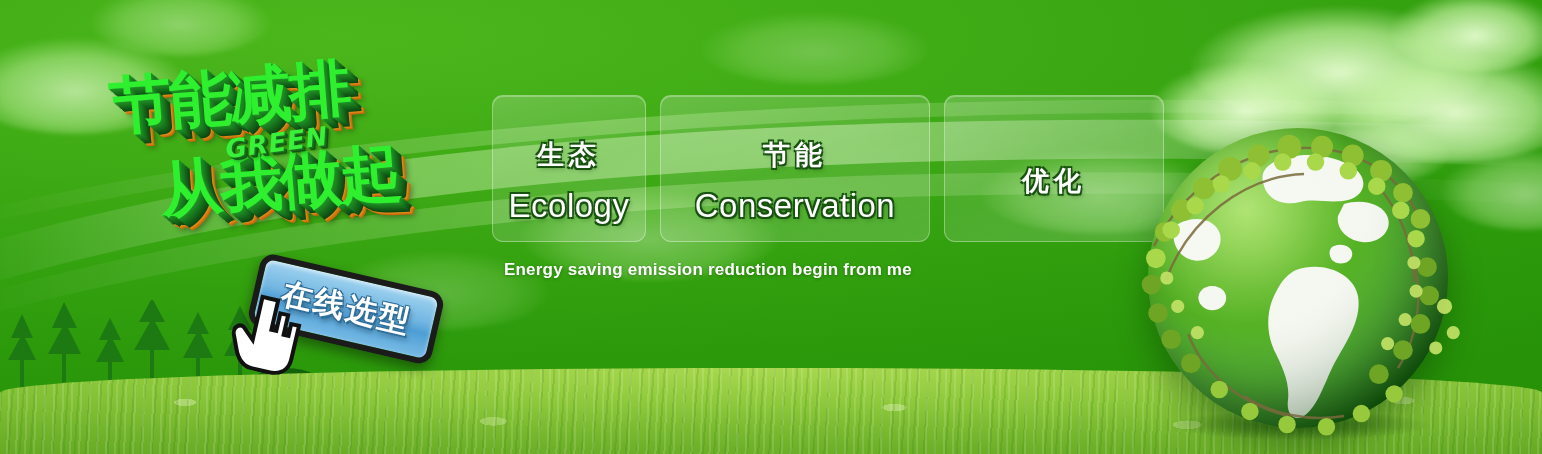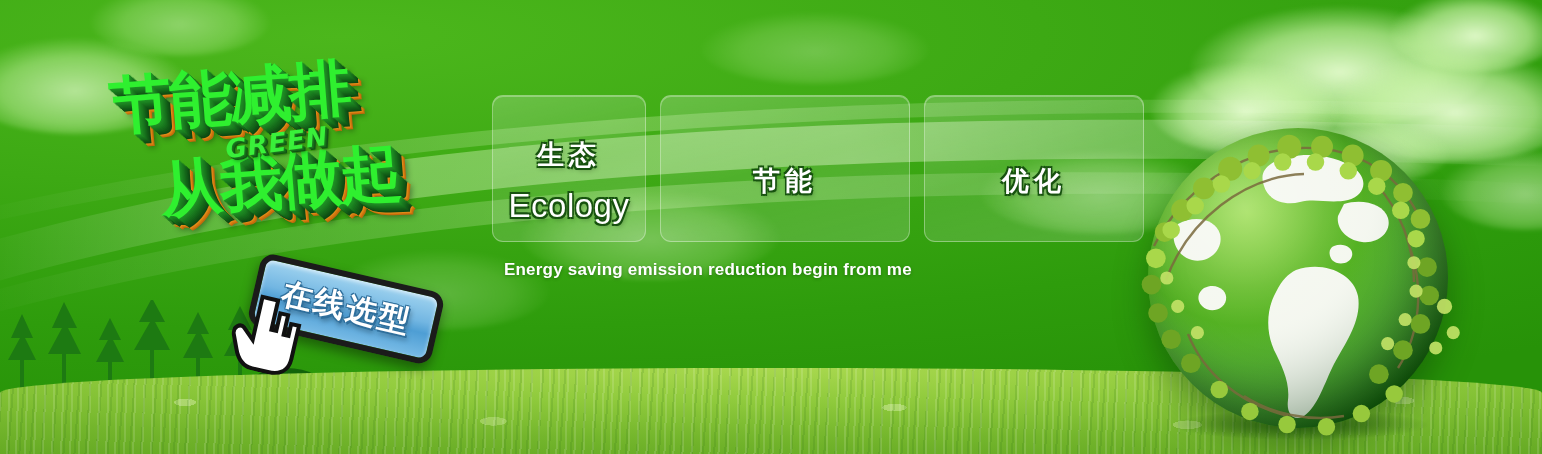--- a/index.html
+++ b/index.html
@@ -117,21 +117,21 @@
   .cards{ position:absolute; left:492px; top:95px; display:flex; gap:14px; }
   .card{
     height:147px; border-radius:11px;
     background:linear-gradient(165deg, rgba(255,255,255,.20) 0%, rgba(255,255,255,.10) 48%, rgba(255,255,255,.17) 100%);
     border:1px solid rgba(255,255,255,.32);
     box-shadow:inset 0 1px 0 rgba(255,255,255,.30);
     display:flex; flex-direction:column; align-items:center; justify-content:center;
     gap:14px; padding:0 18px;
   }
   .card.w1{ width:154px; }
-  .card.w2{ width:250px; }
+  .card.w2{ width:270px; }
   .card.w3{ width:220px; }
   .card-cn{
     font-family:"DejaVu Sans","Liberation Sans",sans-serif;
     font-size:27px; font-weight:bold; color:#ffffff; letter-spacing:5px;
     text-shadow:-1.6px -1.6px 0 #17520f, 1.6px -1.6px 0 #17520f, -1.6px 1.6px 0 #17520f, 1.6px 1.6px 0 #17520f,
                  0 0 3px #1c5e12, 2px 3px 4px rgba(0,0,0,.25);
     margin-top:24px;
   }
   .card-en{
     font-family:"Liberation Sans","DejaVu Sans",sans-serif;
@@ -247,20 +247,21 @@
     </svg>
   </div>
 
   <div class="cards">
     <div class="card w1">
       <div class="card-cn">生态</div>
       <div class="card-en">Ecology</div>
     </div>
     <div class="card w2">
       <div class="card-cn">节能</div>
+      <div class="card-en">Conservation</div>
     </div>
     <div class="card w3">
       <div class="card-cn">优化</div>
     </div>
   </div>
 
   <div class="tagline">Energy saving emission reduction begin from me</div>
 
   <div class="globe-wrap">
     <div class="globe-shadow"></div>

